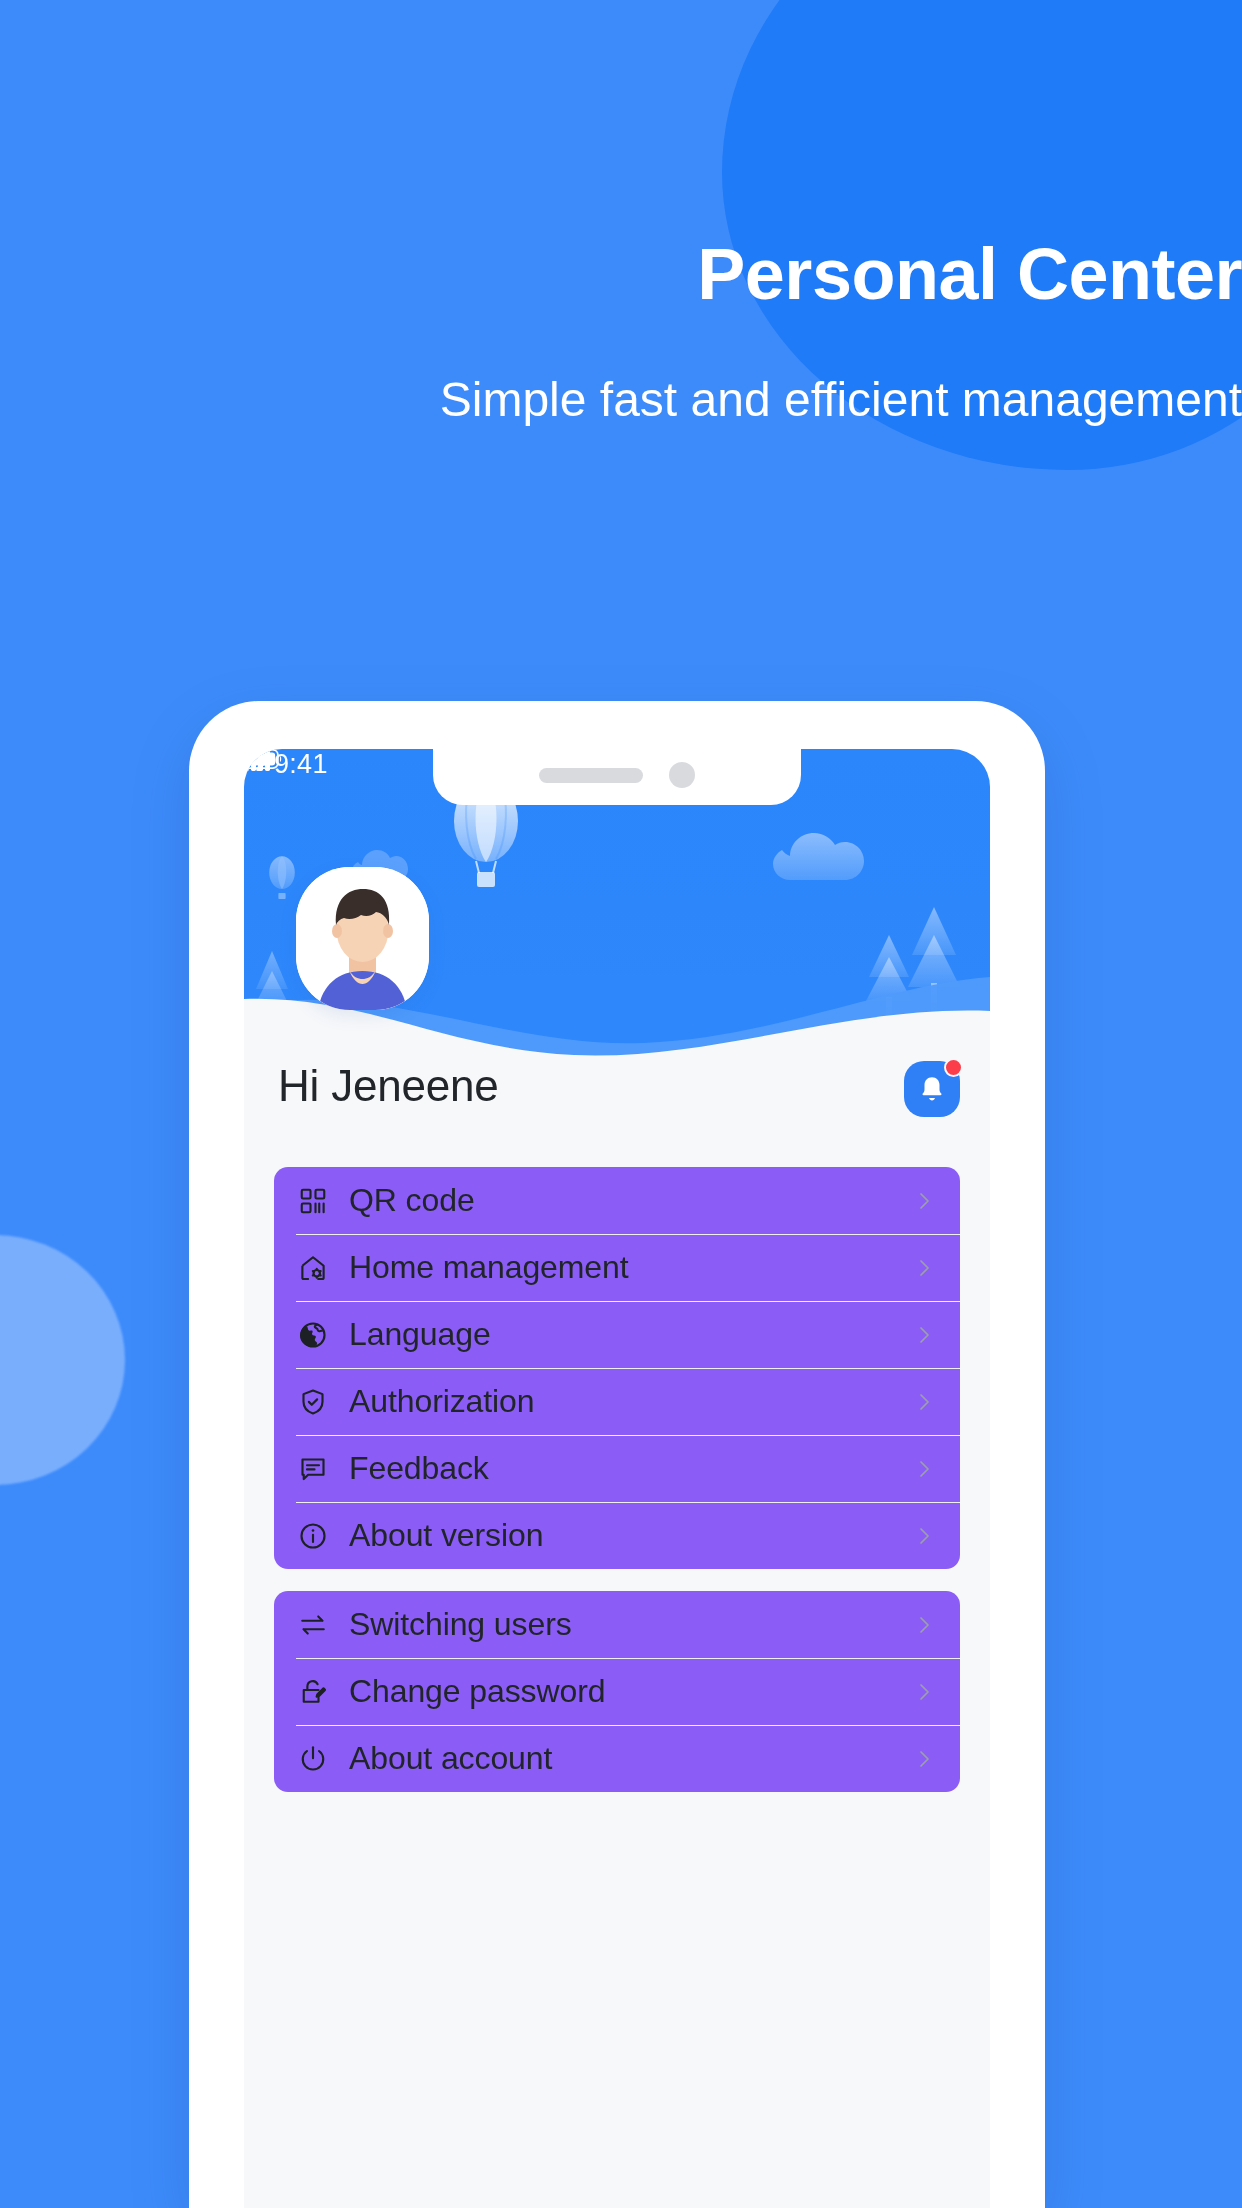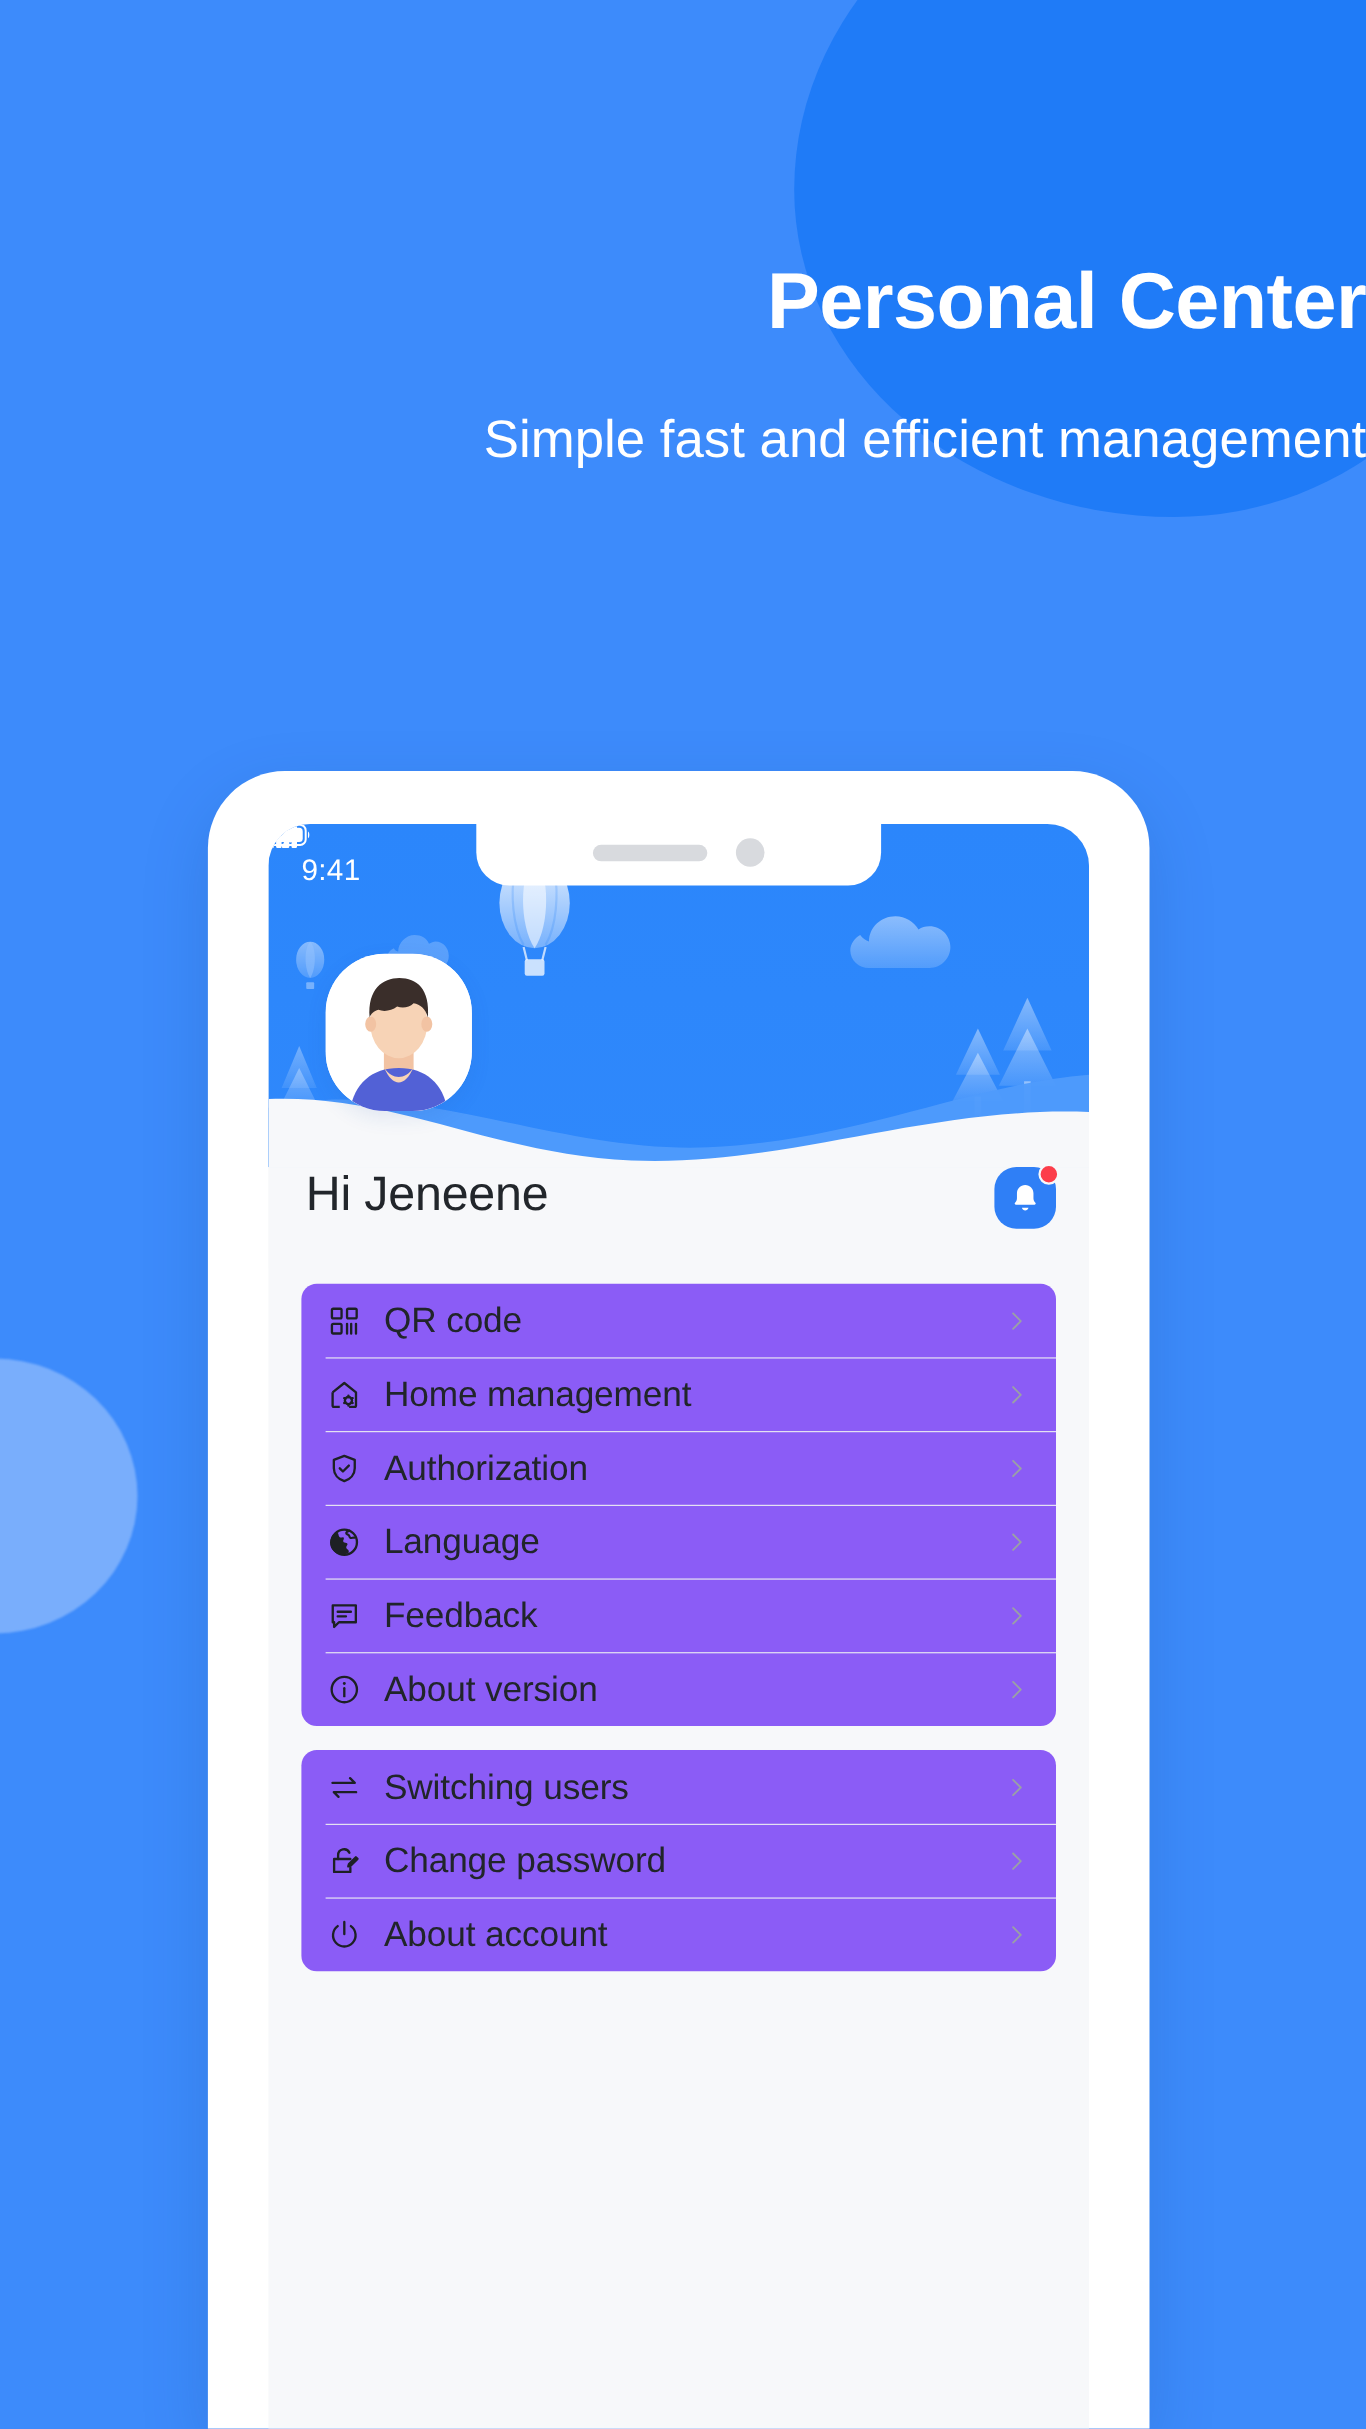--- a/index.html
+++ b/index.html
@@ -86,21 +86,21 @@
     border-radius:0 0 30px 30px;
     z-index:6;
     display:flex; align-items:center; justify-content:center; gap:26px;
   }
   .notch-speaker{ width:104px; height:15px; background:#d8dade; border-radius:8px; margin-top:-4px;}
   .notch-cam{ width:26px; height:26px; background:#d8dade; border-radius:50%; margin-top:-4px;}
 
   
   .statusbar{
     position:absolute; top:0; left:0; width:746px; height:58px;
-    display:flex; align-items:flex-end; justify-content:space-between;
+    display:flex; align-items:flex-start; justify-content:space-between;
     padding:0 30px; z-index:7; color:#fff;
   }
   .status-time{ font-size:27px; font-weight:500; letter-spacing:0.3px; }
   .status-icons{ display:flex; align-items:center; gap:10px; }
 
   
   .avatar{
     position:absolute; left:52px; top:118px;
     width:133px; height:143px;
     background:#ffffff;
@@ -346,51 +346,51 @@
         <span class="row-label">Home management</span>
         <span class="row-chev">
           <svg width="24" height="24" viewBox="0 0 24 24" fill="none" stroke="currentColor" stroke-width="1.7" stroke-linecap="round" stroke-linejoin="round">
               <path d="M9 5l7 7-7 7"></path>
             </svg>
         </span>
       </div>
 
       <div class="row">
         <span class="row-icon">
-          <svg width="30" height="30" viewBox="0 0 24 24" fill="none" stroke="currentColor" stroke-width="1.7" stroke-linecap="round" stroke-linejoin="round">
-            <path d="M12 2.8l7.6 2.9v6.1c0 4.4-3.1 7.9-7.6 9.4-4.5-1.5-7.6-5-7.6-9.4V5.7z"></path>
-            <path d="M8.7 11.9l2.3 2.3 4.3-4.3"></path>
-          </svg>
-        </span>
-        <span class="row-label">Authorization</span>
-        <span class="row-chev">
-          <svg width="24" height="24" viewBox="0 0 24 24" fill="none" stroke="currentColor" stroke-width="1.7" stroke-linecap="round" stroke-linejoin="round">
-              <path d="M9 5l7 7-7 7"></path>
-            </svg>
-        </span>
-      </div>
-
-      <div class="row">
-        <span class="row-icon">
           <svg width="30" height="30" viewBox="0 0 24 24">
             <circle cx="12" cy="12" r="9.2" fill="none" stroke="currentColor" stroke-width="1.7"></circle>
             <path d="M7.1 5.2c1.2 1 .4 2.6 1.6 3.2 1.3.6 2.3-.6 2.9.4.6 1-.9 1.8-.3 2.8.6 1 2.6.4 3 1.6.3 1-1 1.6-.9 2.7.1 1.1 1.4 1.3 1.8 2.3.2.6 0 1.3-.4 1.9-1.3.6-2.7 1-4.3 1-4.9 0-8.9-3.9-8.9-8.8 0-2.8 1.3-5.3 3.4-6.9z" fill="currentColor"></path>
             <path d="M15.8 3.6c-.9.5-2.2.6-2.4 1.6-.2 1 1.2 1.1 1.9 1.8.6.6.4 1.6 1.3 1.9.9.3 1.8-.6 2.6-.2" fill="none" stroke="currentColor" stroke-width="1.6" stroke-linecap="round"></path>
           </svg>
         </span>
         <span class="row-label">Language</span>
         <span class="row-chev">
           <svg width="24" height="24" viewBox="0 0 24 24" fill="none" stroke="currentColor" stroke-width="1.7" stroke-linecap="round" stroke-linejoin="round">
               <path d="M9 5l7 7-7 7"></path>
             </svg>
         </span>
       </div>
 
       <div class="row">
         <span class="row-icon">
+          <svg width="30" height="30" viewBox="0 0 24 24" fill="none" stroke="currentColor" stroke-width="1.7" stroke-linecap="round" stroke-linejoin="round">
+            <path d="M12 2.8l7.6 2.9v6.1c0 4.4-3.1 7.9-7.6 9.4-4.5-1.5-7.6-5-7.6-9.4V5.7z"></path>
+            <path d="M8.7 11.9l2.3 2.3 4.3-4.3"></path>
+          </svg>
+        </span>
+        <span class="row-label">Authorization</span>
+        <span class="row-chev">
+          <svg width="24" height="24" viewBox="0 0 24 24" fill="none" stroke="currentColor" stroke-width="1.7" stroke-linecap="round" stroke-linejoin="round">
+              <path d="M9 5l7 7-7 7"></path>
+            </svg>
+        </span>
+      </div>
+
+      <div class="row">
+        <span class="row-icon">
           <svg width="30" height="30" viewBox="0 0 24 24" fill="none" stroke="currentColor" stroke-width="1.7" stroke-linejoin="round">
             <path d="M3.6 4.4h16.8v12.2H8.1L4.6 20v-3.4H3.6z"></path>
             <path d="M7.2 9h9.6M7.2 12.3h6" stroke-linecap="round"></path>
           </svg>
         </span>
         <span class="row-label">Feedback</span>
         <span class="row-chev">
           <svg width="24" height="24" viewBox="0 0 24 24" fill="none" stroke="currentColor" stroke-width="1.7" stroke-linecap="round" stroke-linejoin="round">
               <path d="M9 5l7 7-7 7"></path>
             </svg>

